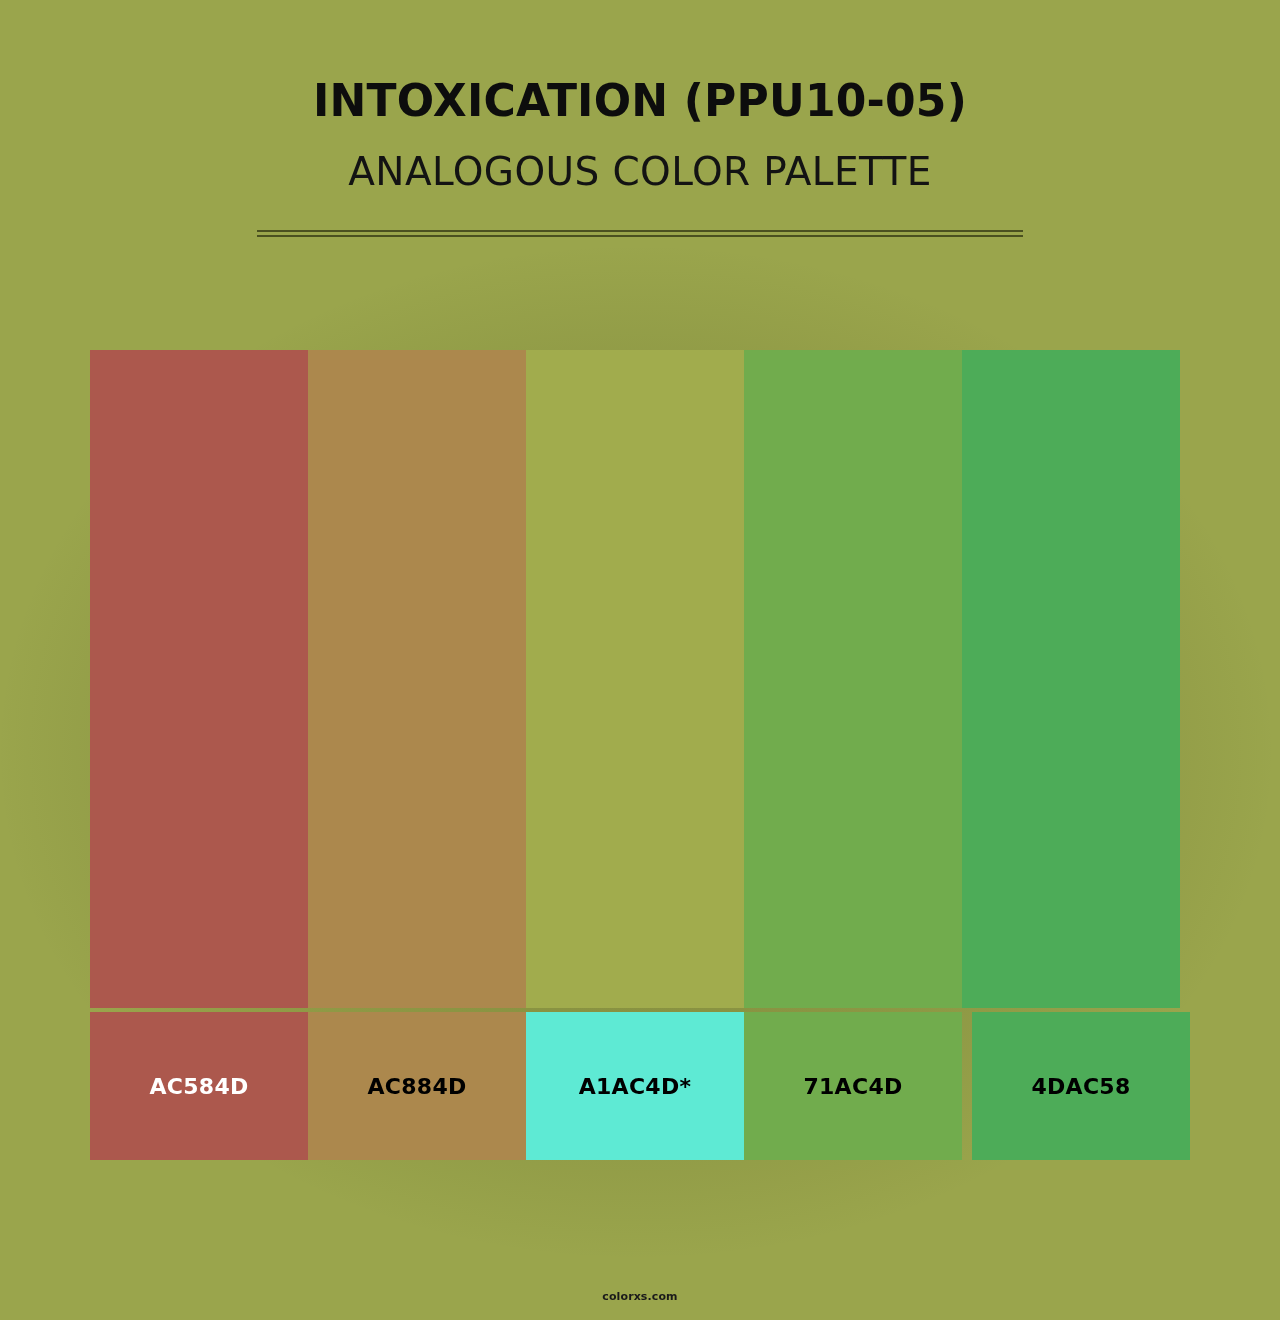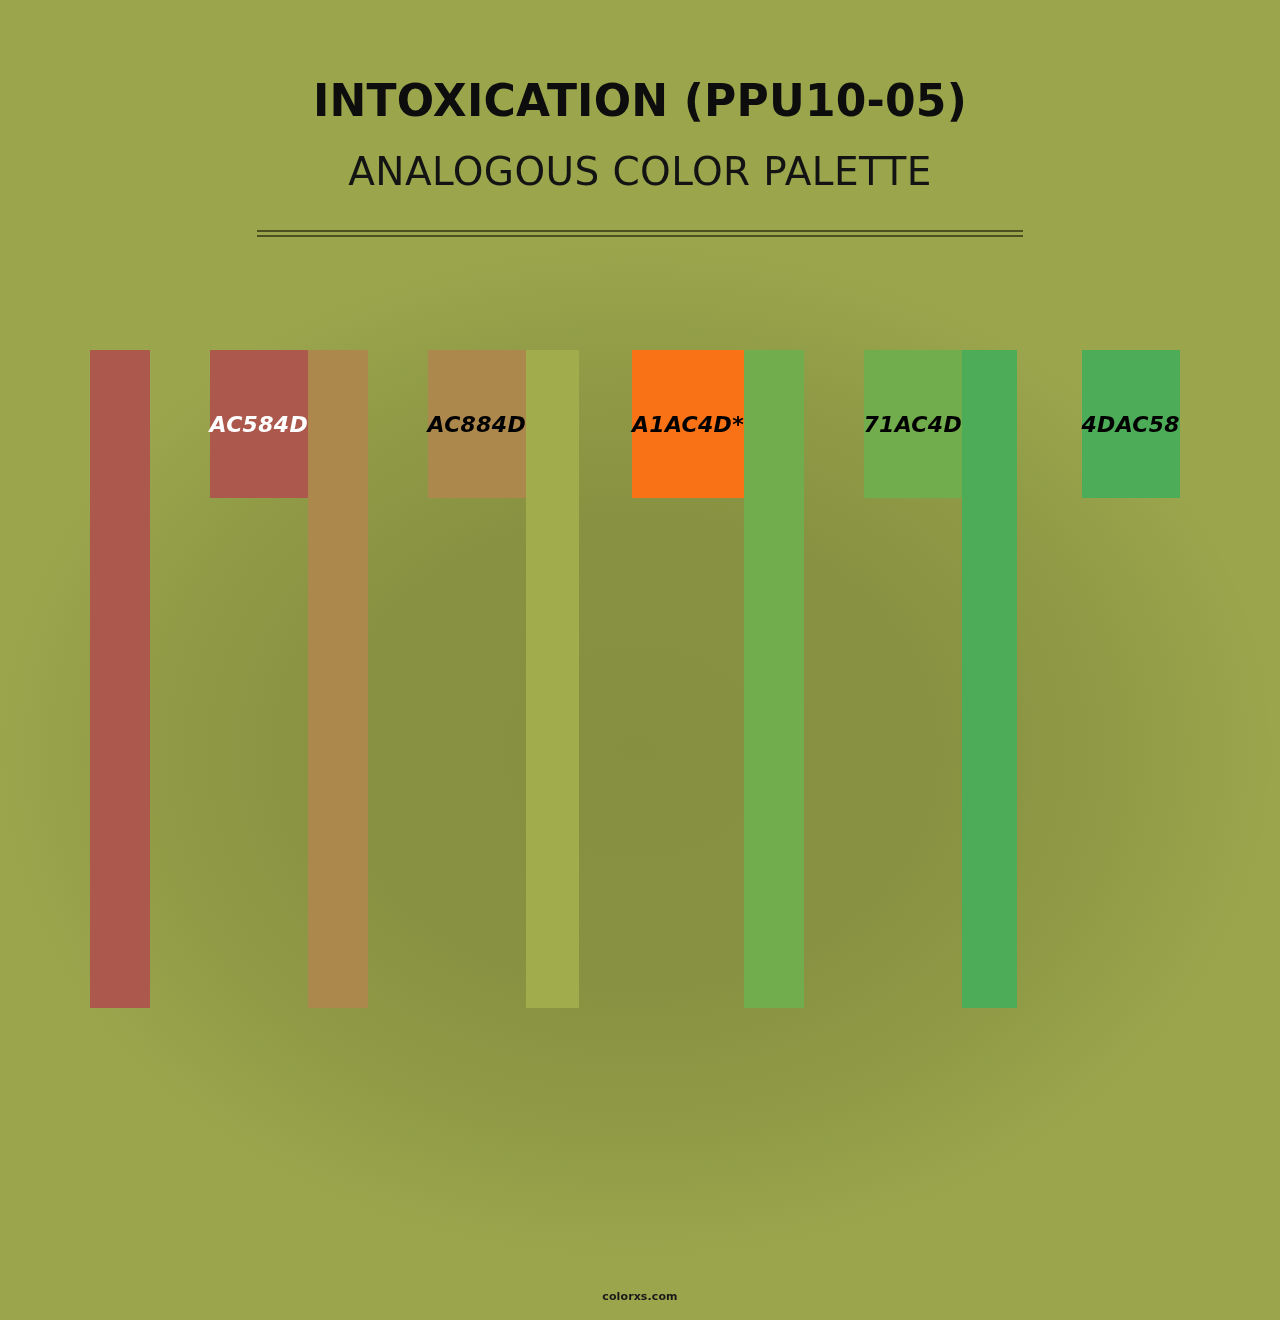--- a/index.html
+++ b/index.html
@@ -92,23 +92,22 @@
     top: 350px;
     width: 1090px;
     height: 810px;
     display: flex;
     flex-direction: row;
   }
 
   .swatch-column {
     flex: 1 1 0;
     display: flex;
-    flex-direction: row;
+    flex-direction: column;
     min-width: 0;
-    font-style: italic;
   }
 
   .swatch-block {
     height: 658px;
     width: 100%;
   }
 
   .swatch-gap {
     height: 4px;
     width: 100%;
@@ -166,21 +165,21 @@
         <div class="swatch-label" style="background-color: rgb(172, 88, 77); color: rgb(255, 255, 255);">AC584D</div>
       </div>
       <div class="swatch-column">
         <div class="swatch-block" style="background-color: rgb(172, 136, 77);"></div>
         <div class="swatch-gap"></div>
         <div class="swatch-label" style="background-color: rgb(172, 136, 77); color: rgb(0, 0, 0);">AC884D</div>
       </div>
       <div class="swatch-column">
         <div class="swatch-block" style="background-color: rgb(161, 172, 77);"></div>
         <div class="swatch-gap"></div>
-        <div class="swatch-label" style="background-color: #f97316; color: rgb(0, 0, 0);">A1AC4D*</div>
+        <div class="swatch-label" style="background-color: #5eead4; color: rgb(0, 0, 0);">A1AC4D*</div>
       </div>
       <div class="swatch-column">
         <div class="swatch-block" style="background-color: rgb(113, 172, 77);"></div>
         <div class="swatch-gap"></div>
         <div class="swatch-label" style="background-color: rgb(113, 172, 77); color: rgb(0, 0, 0);">71AC4D</div>
       </div>
       <div class="swatch-column">
         <div class="swatch-block" style="background-color: rgb(77, 172, 88);"></div>
         <div class="swatch-gap"></div>
         <div class="swatch-label" style="background-color: rgb(77, 172, 88); color: rgb(0, 0, 0); margin-left: 10px;">4DAC58</div>

